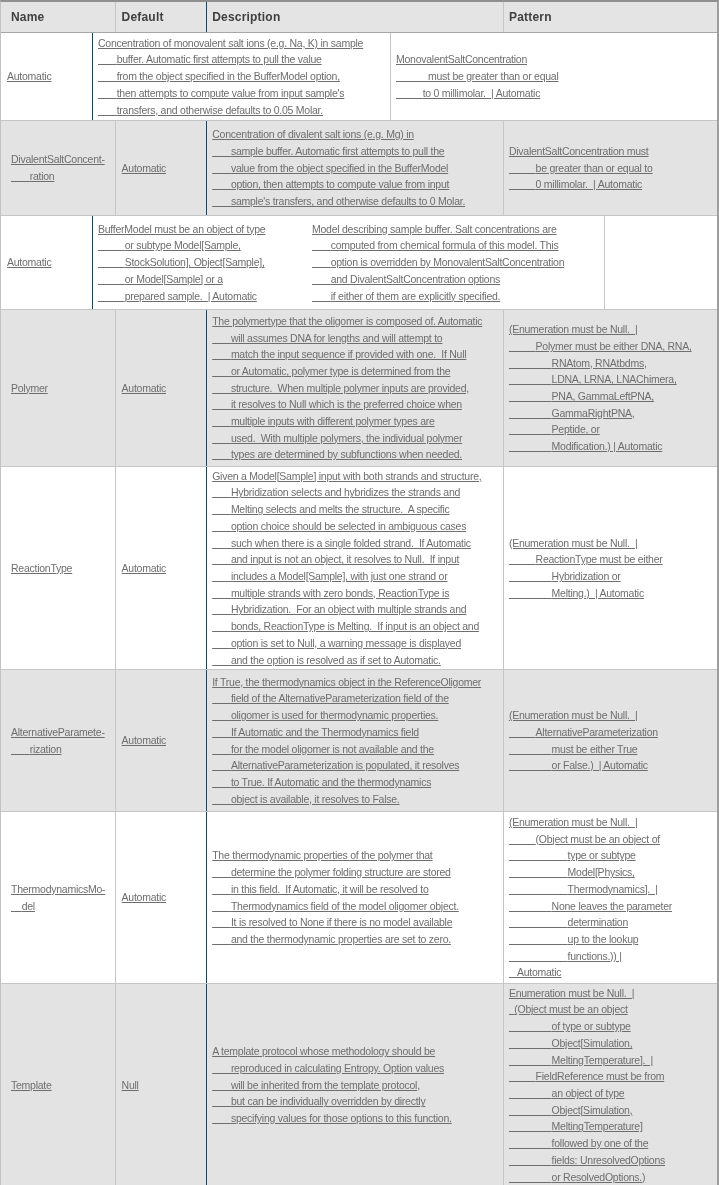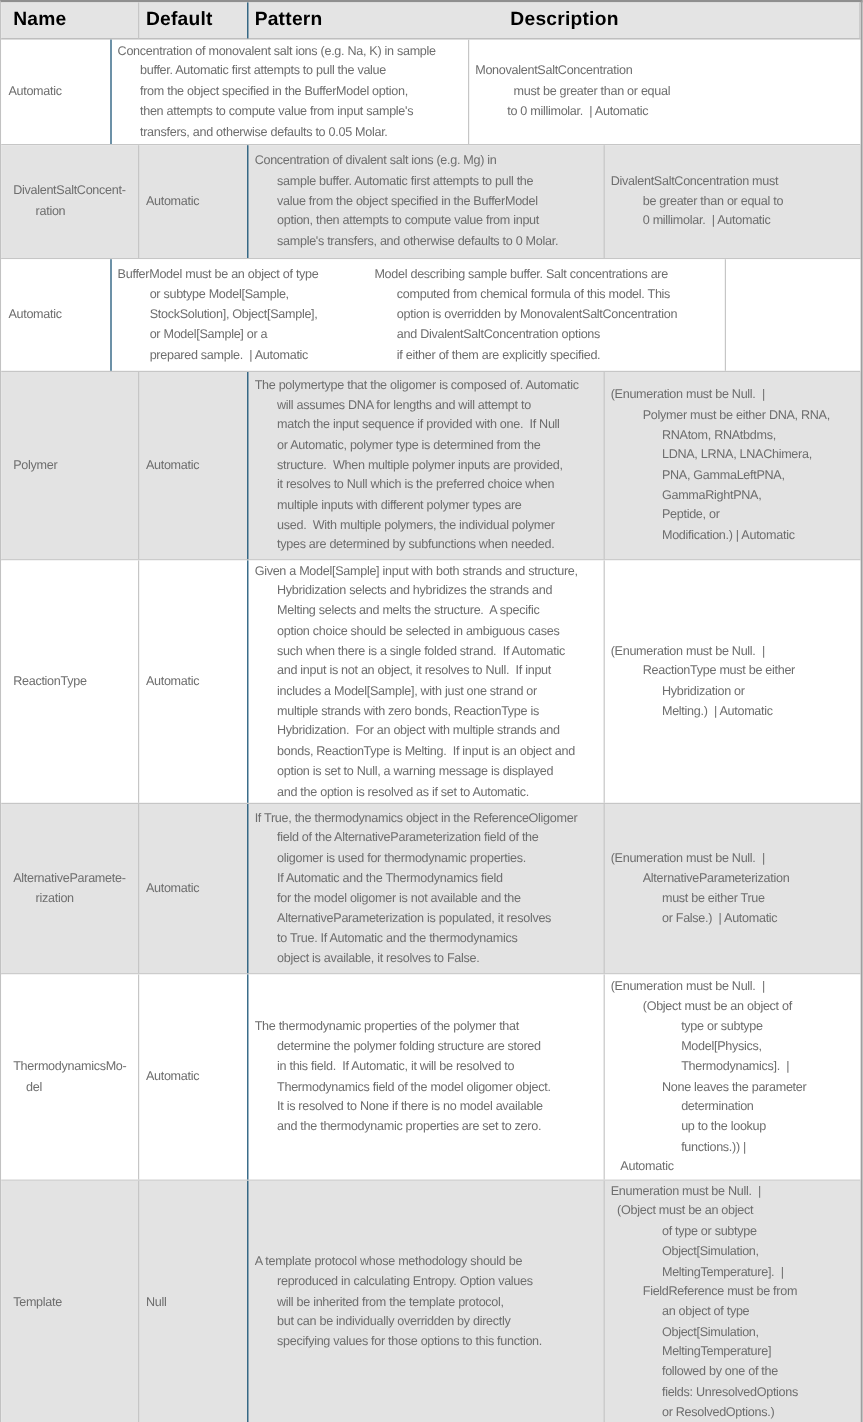--- a/index.html
+++ b/index.html
@@ -15,63 +15,63 @@
   .thead {
     display:flex;
     height:30px;
     background:#e4e4e4;
     border-bottom:1px solid #a6a6a6;
   }
   .th {
     box-sizing:border-box;
     display:flex;
     align-items:center;
-    font-size:16px;
+    font-size:12px;
     font-weight:bold;
-    color:#000000;
+    color:#404040;
     letter-spacing:0.2px;
   }
   .tr {
     display:flex;
     background:#ffffff;
     border-bottom:1px solid #c6c6c6;
   }
   .tr.alt { background:#e3e3e3; }
   .td {
     box-sizing:border-box;
     display:flex;
     align-items:center;
     font-size:10.5px;
     line-height:16.7px;
     letter-spacing:-0.25px;
     overflow:hidden;
   }
-  .td > div { white-space:pre-wrap; }
+  .td > div { white-space:pre-wrap;text-decoration:underline; }
   .col-name    { width:115px; padding-left:10px; padding-right:3px; border-right:1px solid #c6c6c6; }
   .col-default { width:92px;  padding-left:6px;  padding-right:2px; border-right:1px solid #0c4a6e;text-align:right; }
   .col-desc    { width:298px; padding-left:5px;  padding-right:2px; border-right:1px solid #c6c6c6; }
   .col-pattern { width:214px; padding-left:5px;  padding-right:2px; }
 </style>
 </head>
 <body>
 
 <div class="options-table">
 
   <div class="thead">
     <div class="th col-name">
         <span>Name</span>
       </div>
     <div class="th col-default">
         <span>Default</span>
       </div>
+    <div class="th col-desc">
+        <span>Description</span>
+      </div>
     <div class="th col-pattern">
         <span>Pattern</span>
-      </div>
-    <div class="th col-desc">
-        <span>Description</span>
       </div>
   </div>
 
   <div class="tr" style="height:87px">
     <div class="td col-default">
         <div>Automatic</div>
       </div>
     <div class="td col-desc">
         <div>Concentration of monovalent salt ions (e.g. Na, K) in sample
        buffer. Automatic first attempts to pull the value

